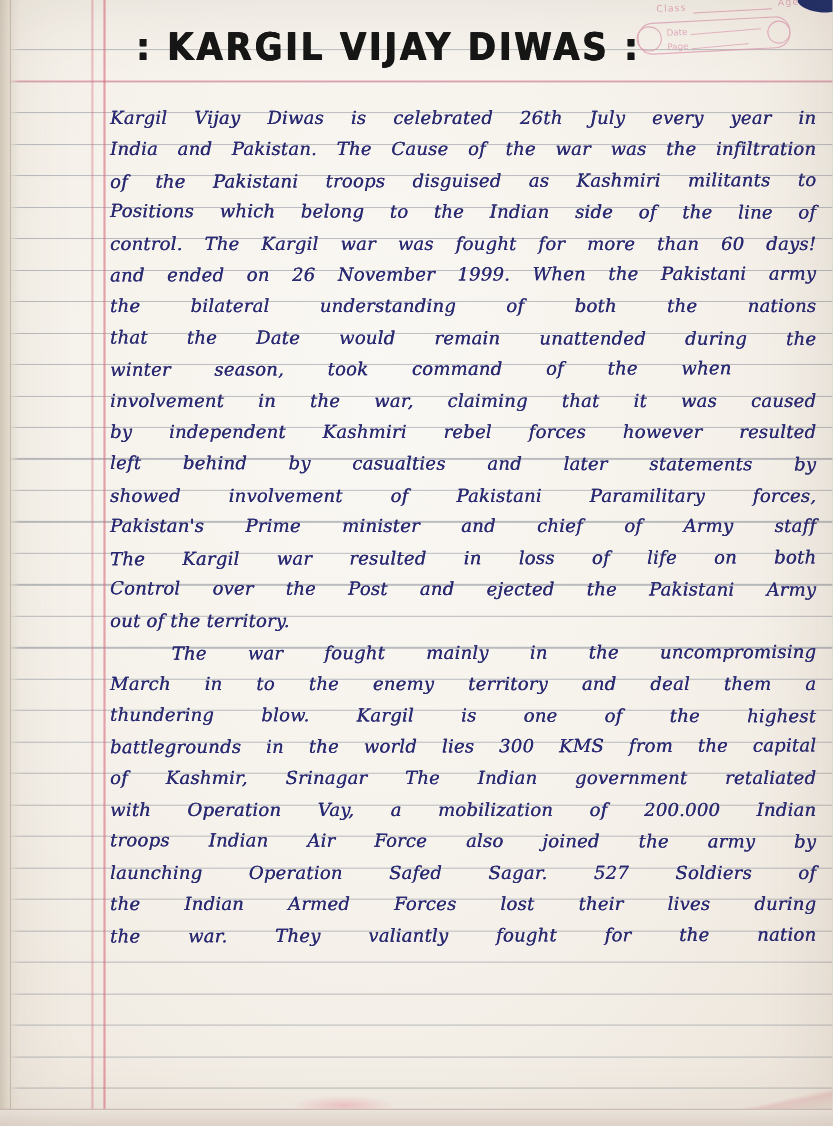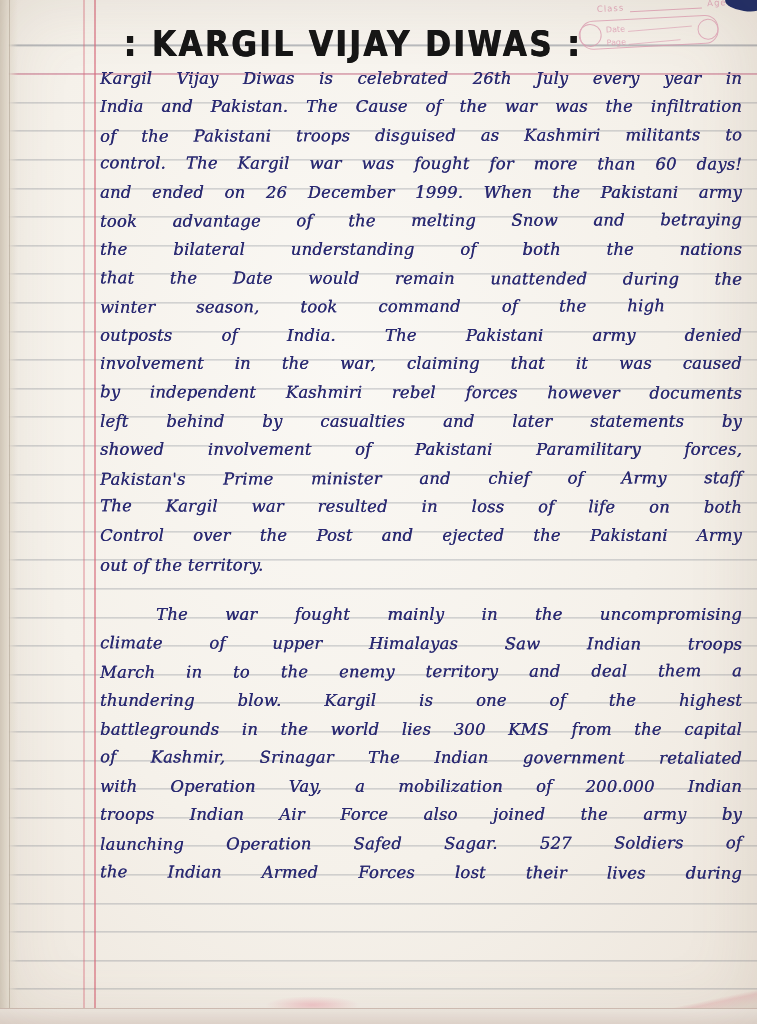--- a/index.html
+++ b/index.html
@@ -39,32 +39,32 @@
     position:absolute;left:118px;top:26px;width:470px;height:46px;
     text-align:center;
     font-family:"DejaVu Sans", sans-serif;font-weight:bold;
     font-size:31px;letter-spacing:2.5px;color:var(--title-ink,#161616);
     transform:scaleY(1.12);
     text-shadow:0.6px 0 currentColor, -0.3px 0 currentColor;
     white-space:nowrap;
   }
   
   .lines-wrap{
-    position:absolute;left:100px;top:62px;width:642px;
+    position:absolute;left:100px;top:91px;width:642px;
   }
   .hl{
     position:relative;top:2.5px;height:28.6px;line-height:28.6px;
     font-family:"DejaVu Serif", serif;font-style:italic;
     font-size:16.4px;letter-spacing:0.2px;color:var(--ink,#2a2a72);
     text-align:justify;text-align-last:justify;
     overflow:visible;white-space:nowrap;
     text-shadow:0.3px 0 currentColor;
   }
   .hl.short{text-align-last:left;}
-  .hl.indent{padding-left:56px;margin-top:22px;}
+  .hl.indent{padding-left:56px;}
   .hl.w88{width:88%;}
   .hl:nth-child(3n){transform:rotate(-0.15deg);}
   .hl:nth-child(4n){transform:rotate(0.12deg);}
   
   .stamp{position:absolute;left:570px;top:0px;width:170px;height:60px;color:var(--stamp-pink,#dd9ab0);transform:rotate(-3deg);}
   .stamp-header{
     position:absolute;left:28px;top:1px;width:130px;
     font-family:"DejaVu Sans", sans-serif;font-size:8.5px;letter-spacing:1px;
     display:flex;gap:6px;align-items:flex-end;opacity:.8;
   }
@@ -121,44 +121,43 @@
   </div>
 
   <div class="ink-blob"></div>
 
   <div class="title">: KARGIL VIJAY DIWAS :</div>
 
   <div class="lines-wrap">
     <div class="hl">Kargil Vijay Diwas is celebrated 26th July every year in</div>
     <div class="hl">India and Pakistan. The Cause of the war was the infiltration</div>
     <div class="hl">of the Pakistani troops disguised as Kashmiri militants to</div>
+    <div class="hl">Positions which belong to the Indian side of the line of</div>
     <div class="hl">control. The Kargil war was fought for more than 60 days!</div>
-    <div class="hl">and ended on 26 December 1999. When the Pakistani army</div>
-    <div class="hl">took advantage of the melting Snow and betraying</div>
+    <div class="hl">and ended on 26 November 1999. When the Pakistani army</div>
     <div class="hl">the bilateral understanding of both the nations</div>
     <div class="hl">that the Date would remain unattended during the</div>
-    <div class="hl w88">winter season, took command of the high</div>
-    <div class="hl">outposts of India. The Pakistani army denied</div>
+    <div class="hl w88">winter season, took command of the when</div>
     <div class="hl">involvement in the war, claiming that it was caused</div>
-    <div class="hl">by independent Kashmiri rebel forces however documents</div>
+    <div class="hl">by independent Kashmiri rebel forces however resulted</div>
     <div class="hl">left behind by casualties and later statements by</div>
     <div class="hl">showed involvement of Pakistani Paramilitary forces,</div>
     <div class="hl">Pakistan's Prime minister and chief of Army staff</div>
     <div class="hl">The Kargil war resulted in loss of life on both</div>
     <div class="hl">Control over the Post and ejected the Pakistani Army</div>
     <div class="hl short">out of the territory.</div>
     <div class="hl indent">The war fought mainly in the uncompromising</div>
-    <div class="hl">climate of upper Himalayas Saw Indian troops</div>
     <div class="hl">March in to the enemy territory and deal them a</div>
     <div class="hl">thundering blow. Kargil is one of the highest</div>
     <div class="hl">battlegrounds in the world lies 300 KMS from the capital</div>
     <div class="hl">of Kashmir, Srinagar The Indian government retaliated</div>
     <div class="hl">with Operation Vay, a mobilization of 200.000 Indian</div>
     <div class="hl">troops Indian Air Force also joined the army by</div>
     <div class="hl">launching Operation Safed Sagar. 527 Soldiers of</div>
     <div class="hl">the Indian Armed Forces lost their lives during</div>
+    <div class="hl">the war. They valiantly fought for the nation</div>
   </div>
 
   <div class="pink-smudge"></div>
   <div class="corner-curl"></div>
   <div class="bottom-strip"></div>
 
 </div>
 
 </body></html>

